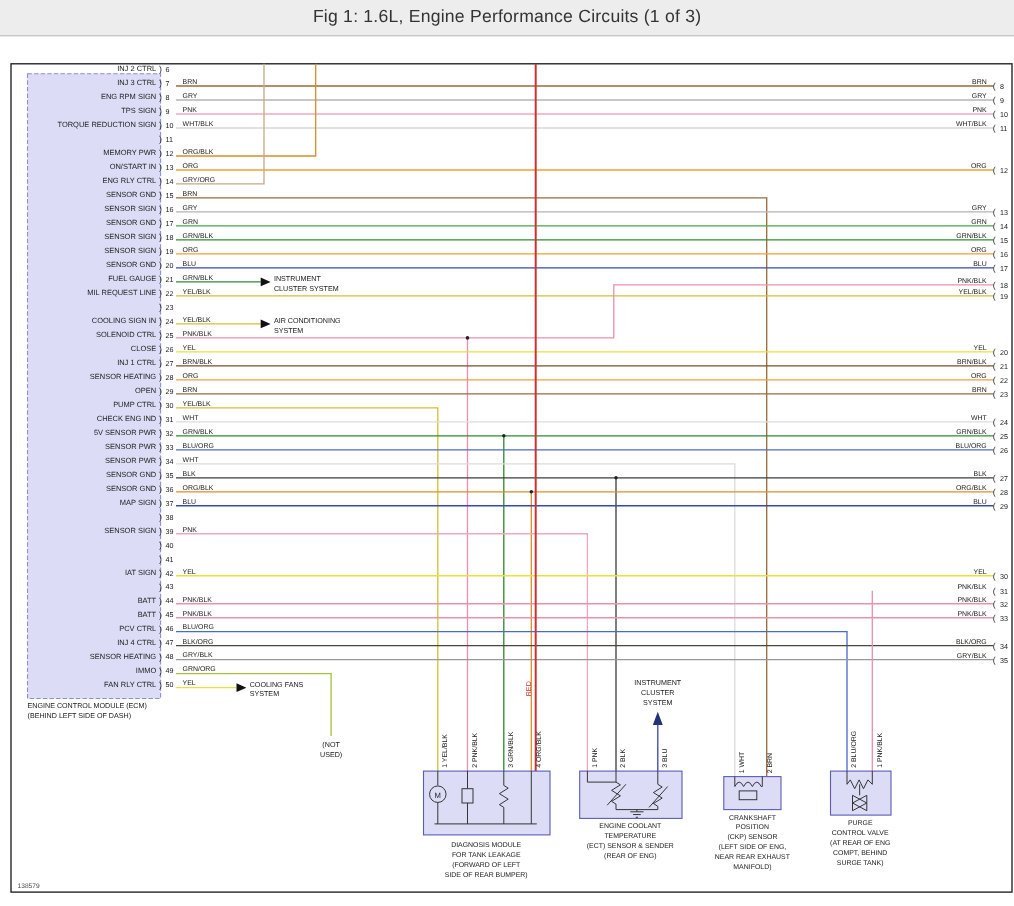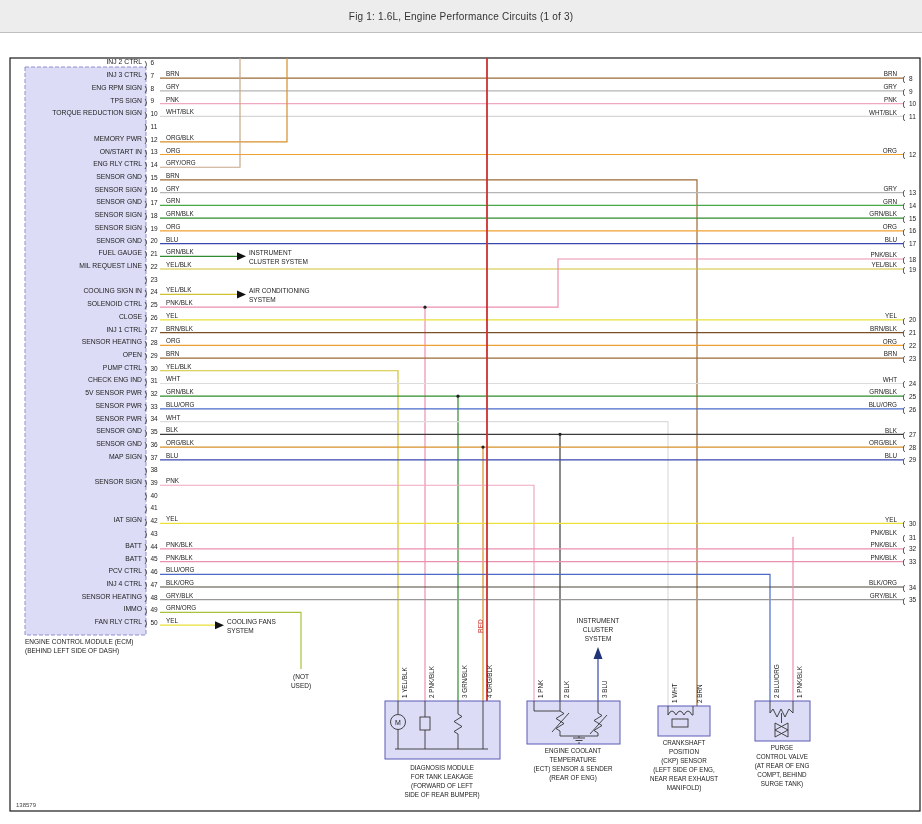--- a/index.html
+++ b/index.html
@@ -1,19 +1,19 @@
 <!DOCTYPE html>
 <html><head>
 <meta charset="utf-8">
 <style>
   html,body{margin:0;padding:0;width:922px;height:824px;background:#fff;overflow:hidden;
             font-family:"Liberation Sans",sans-serif;}
   .header{height:32px;background:#ededed;border-bottom:1px solid #bfbfbf;
           display:flex;align-items:center;justify-content:center;}
-  .header .title{font-size:10px;color:#333;letter-spacing:.2px;}
+  .header .title{font-size:16px;color:#333;letter-spacing:.2px;}
   #diagram{display:block;}
   svg text{font-family:"Liberation Sans",sans-serif;}
 </style>
 </head>
 <body>
 
 <div class="header">
   <span class="title">Fig 1: 1.6L, Engine Performance Circuits (1 of 3)</span>
 </div>
 

